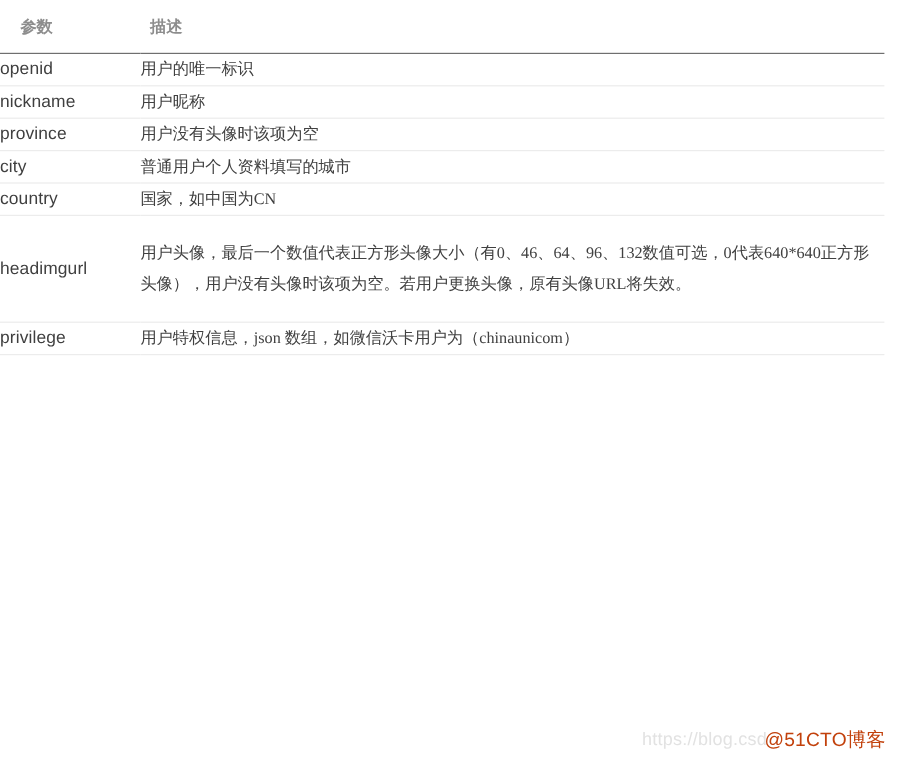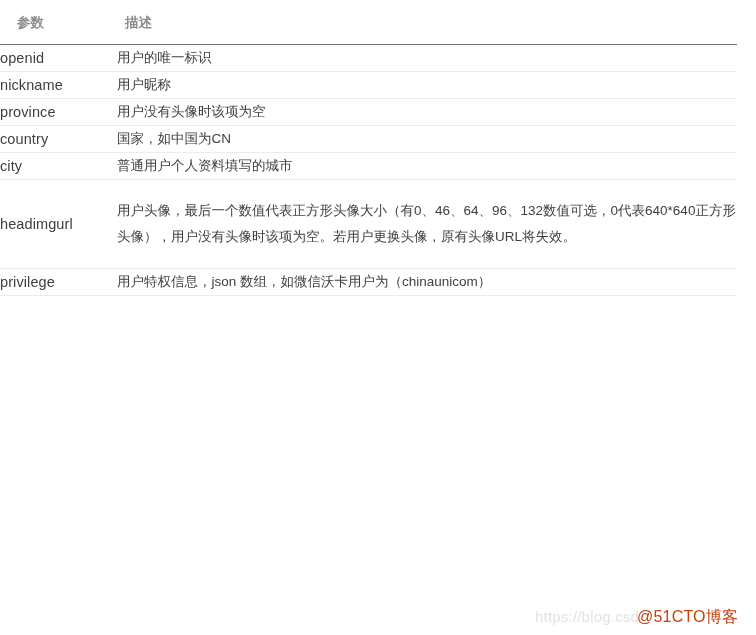--- a/index.html
+++ b/index.html
@@ -79,20 +79,21 @@
   }
 
   tr.row-tall td.cell-param,
   tr.row-tall td.cell-desc {
     padding-top: 18px;
     padding-bottom: 18px;
   }
 
   .desc-text {
     display: block;
+    font-family: Liberation Serif, serif;
   }
 
   
   .watermark {
     position: absolute;
     white-space: nowrap;
     pointer-events: none;
     user-select: none;
   }
   .watermark.wm-url {
@@ -146,30 +147,30 @@
 
 
       <tr class="table-row">
         <td class="cell-param">province</td>
         <td class="cell-desc">
             <span class="desc-text">用户没有头像时该项为空</span>
           </td>
       </tr>
 
       <tr class="table-row">
-        <td class="cell-param">country</td>
+        <td class="cell-param">city</td>
         <td class="cell-desc">
-            <span class="desc-text">国家，如中国为CN</span>
+            <span class="desc-text">普通用户个人资料填写的城市</span>
           </td>
       </tr>
 
       <tr class="table-row">
-        <td class="cell-param">city</td>
+        <td class="cell-param">country</td>
         <td class="cell-desc">
-            <span class="desc-text">普通用户个人资料填写的城市</span>
+            <span class="desc-text">国家，如中国为CN</span>
           </td>
       </tr>
 
       <tr class="table-row row-tall">
         <td class="cell-param">headimgurl</td>
         <td class="cell-desc">
             <span class="desc-text">用户头像，最后一个数值代表正方形头像大小（有0、46、64、96、132数值可选，0代表640*640正方形头像），用户没有头像时该项为空。若用户更换头像，原有头像URL将失效。</span>
           </td>
       </tr>
 

